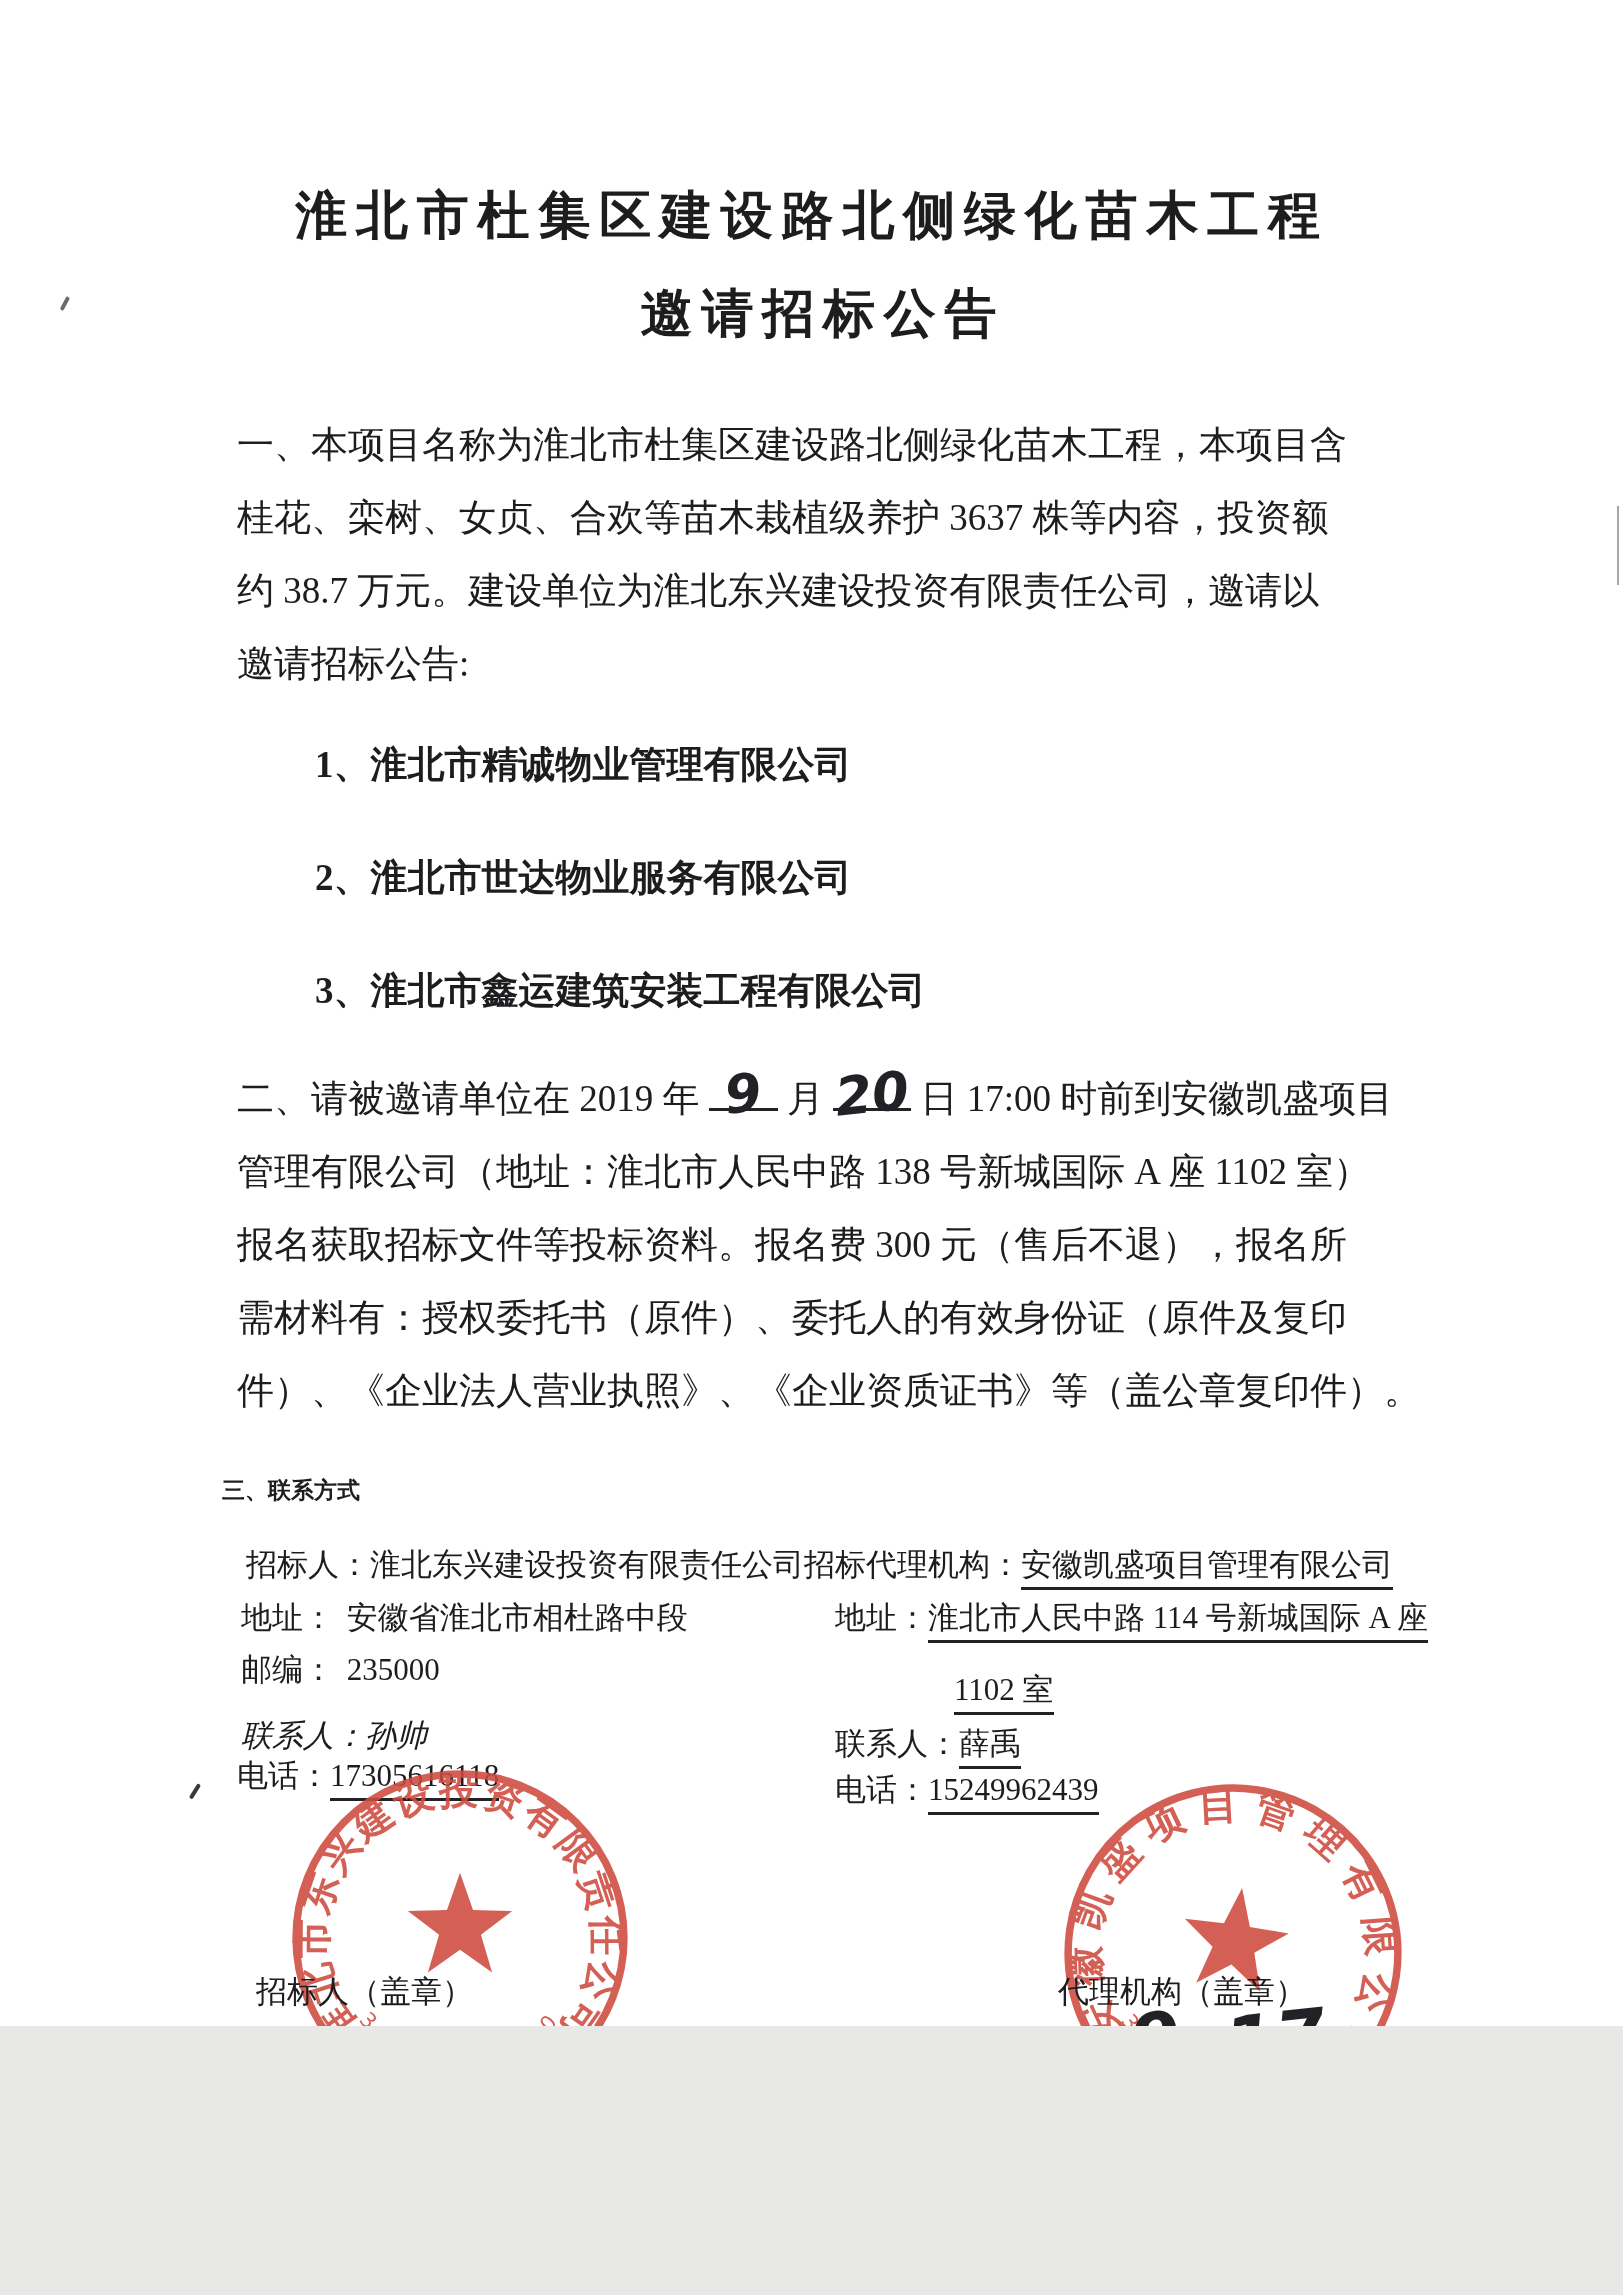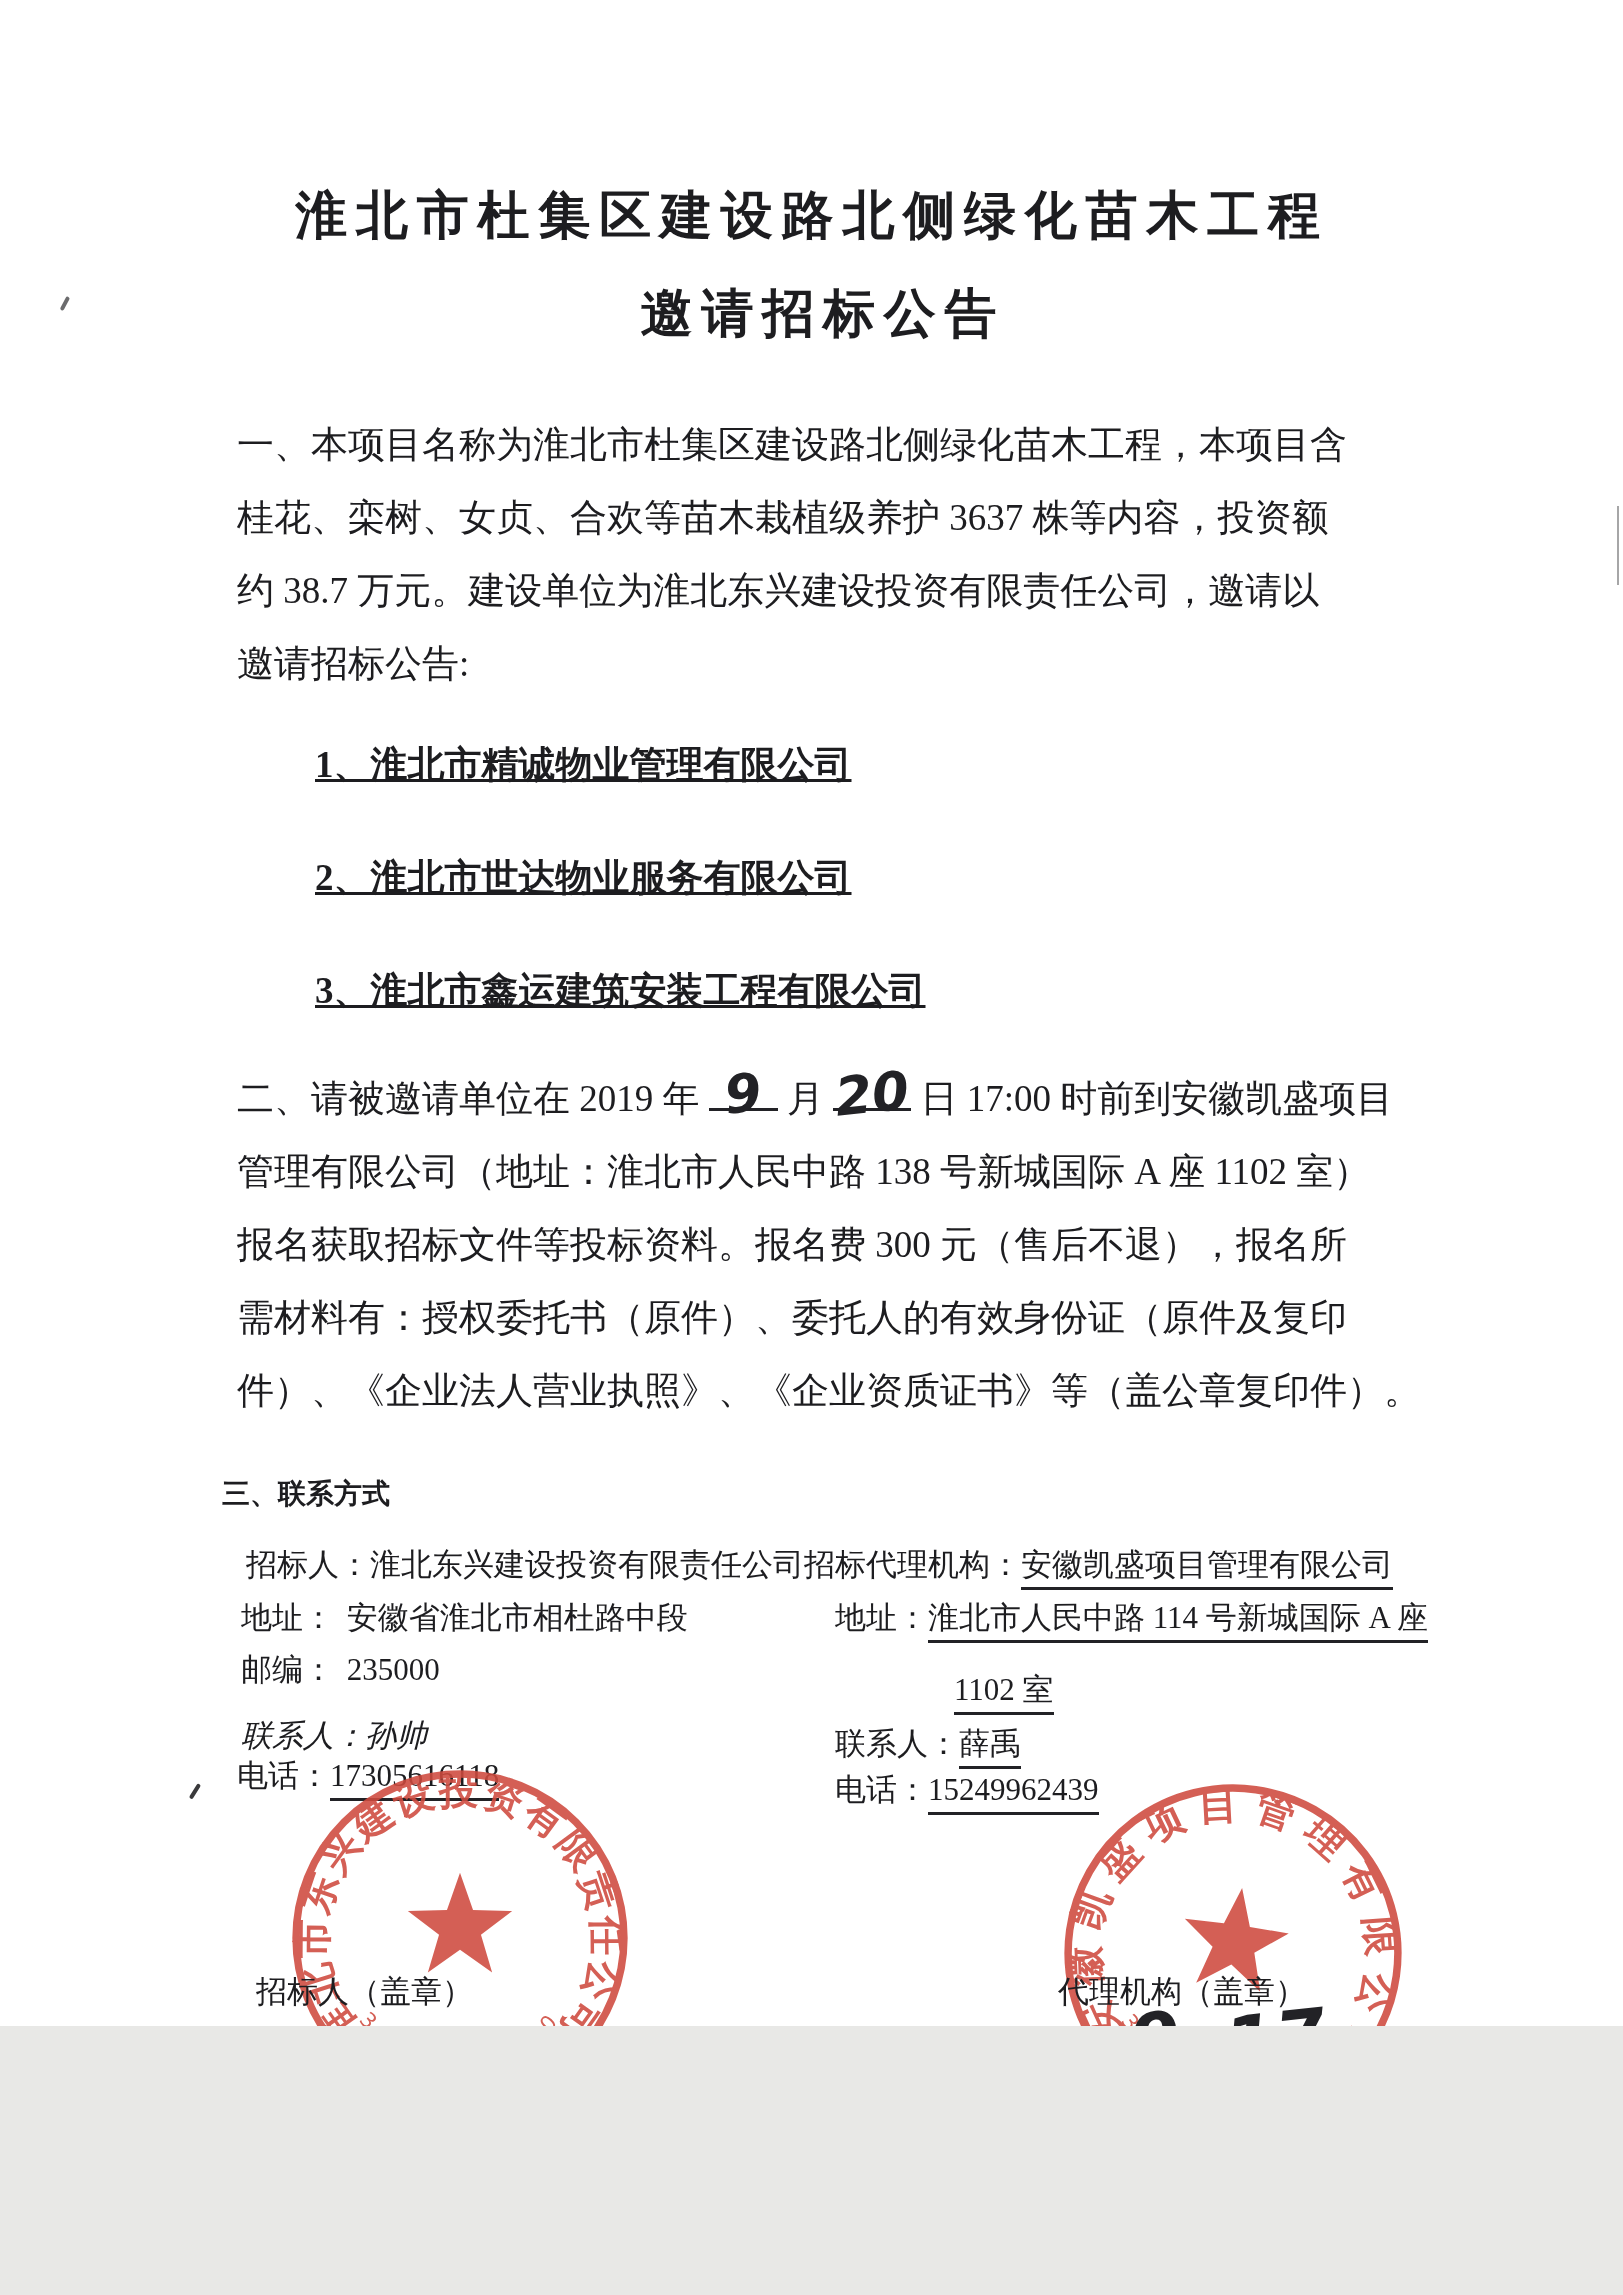--- a/index.html
+++ b/index.html
@@ -13,28 +13,28 @@
     position:absolute; left:0; width:100%; text-align:center;
     font-weight:bold; font-size:52px; letter-spacing:8.8px;
     white-space:nowrap; margin:0;
   }
   #title-line1 { top:181px; }
   #title-line2 { top:279px;padding-left:11px; }
   .para { position:absolute; left:237px; width:1160px; font-size:37px; }
   .pline { white-space:nowrap; line-height:73px; height:73px; }
   #para1 { top:408px; }
   #para2 { top:1062px; }
-  .companies { position:absolute; left:315px; top:741px;text-decoration:underline; }
+  .companies { position:absolute; left:315px; top:741px; }
   .company-item {
     font-size:37px; font-weight:bold; white-space:nowrap;
     line-height:47px; margin-bottom:66px;
   }
   #contact-heading {
     position:absolute; left:222px; top:1475px;
-    font-size:28px; font-weight:bold; white-space:nowrap;
+    font-size:23px; font-weight:bold; white-space:nowrap;
   }
   .c-row { position:absolute; font-size:31px; white-space:nowrap; line-height:42px; }
   #row-parties   { left:246px;  top:1544px; }
   #row-addr-l    { left:241px;  top:1597px; }
   #row-addr-r    { left:835px; top:1597px; }
   #row-post-l    { left:241px;  top:1649px; }
   #row-addr-r2   { left:954px; top:1649px;margin-top:20px; }
   #row-person-l  { left:241px;  top:1715px;font-style:italic; }
   #row-person-r  { left:835px; top:1715px;margin-top:8px; }
   #row-phone-l   { left:237px;  top:1707px;margin-top:48px; }

